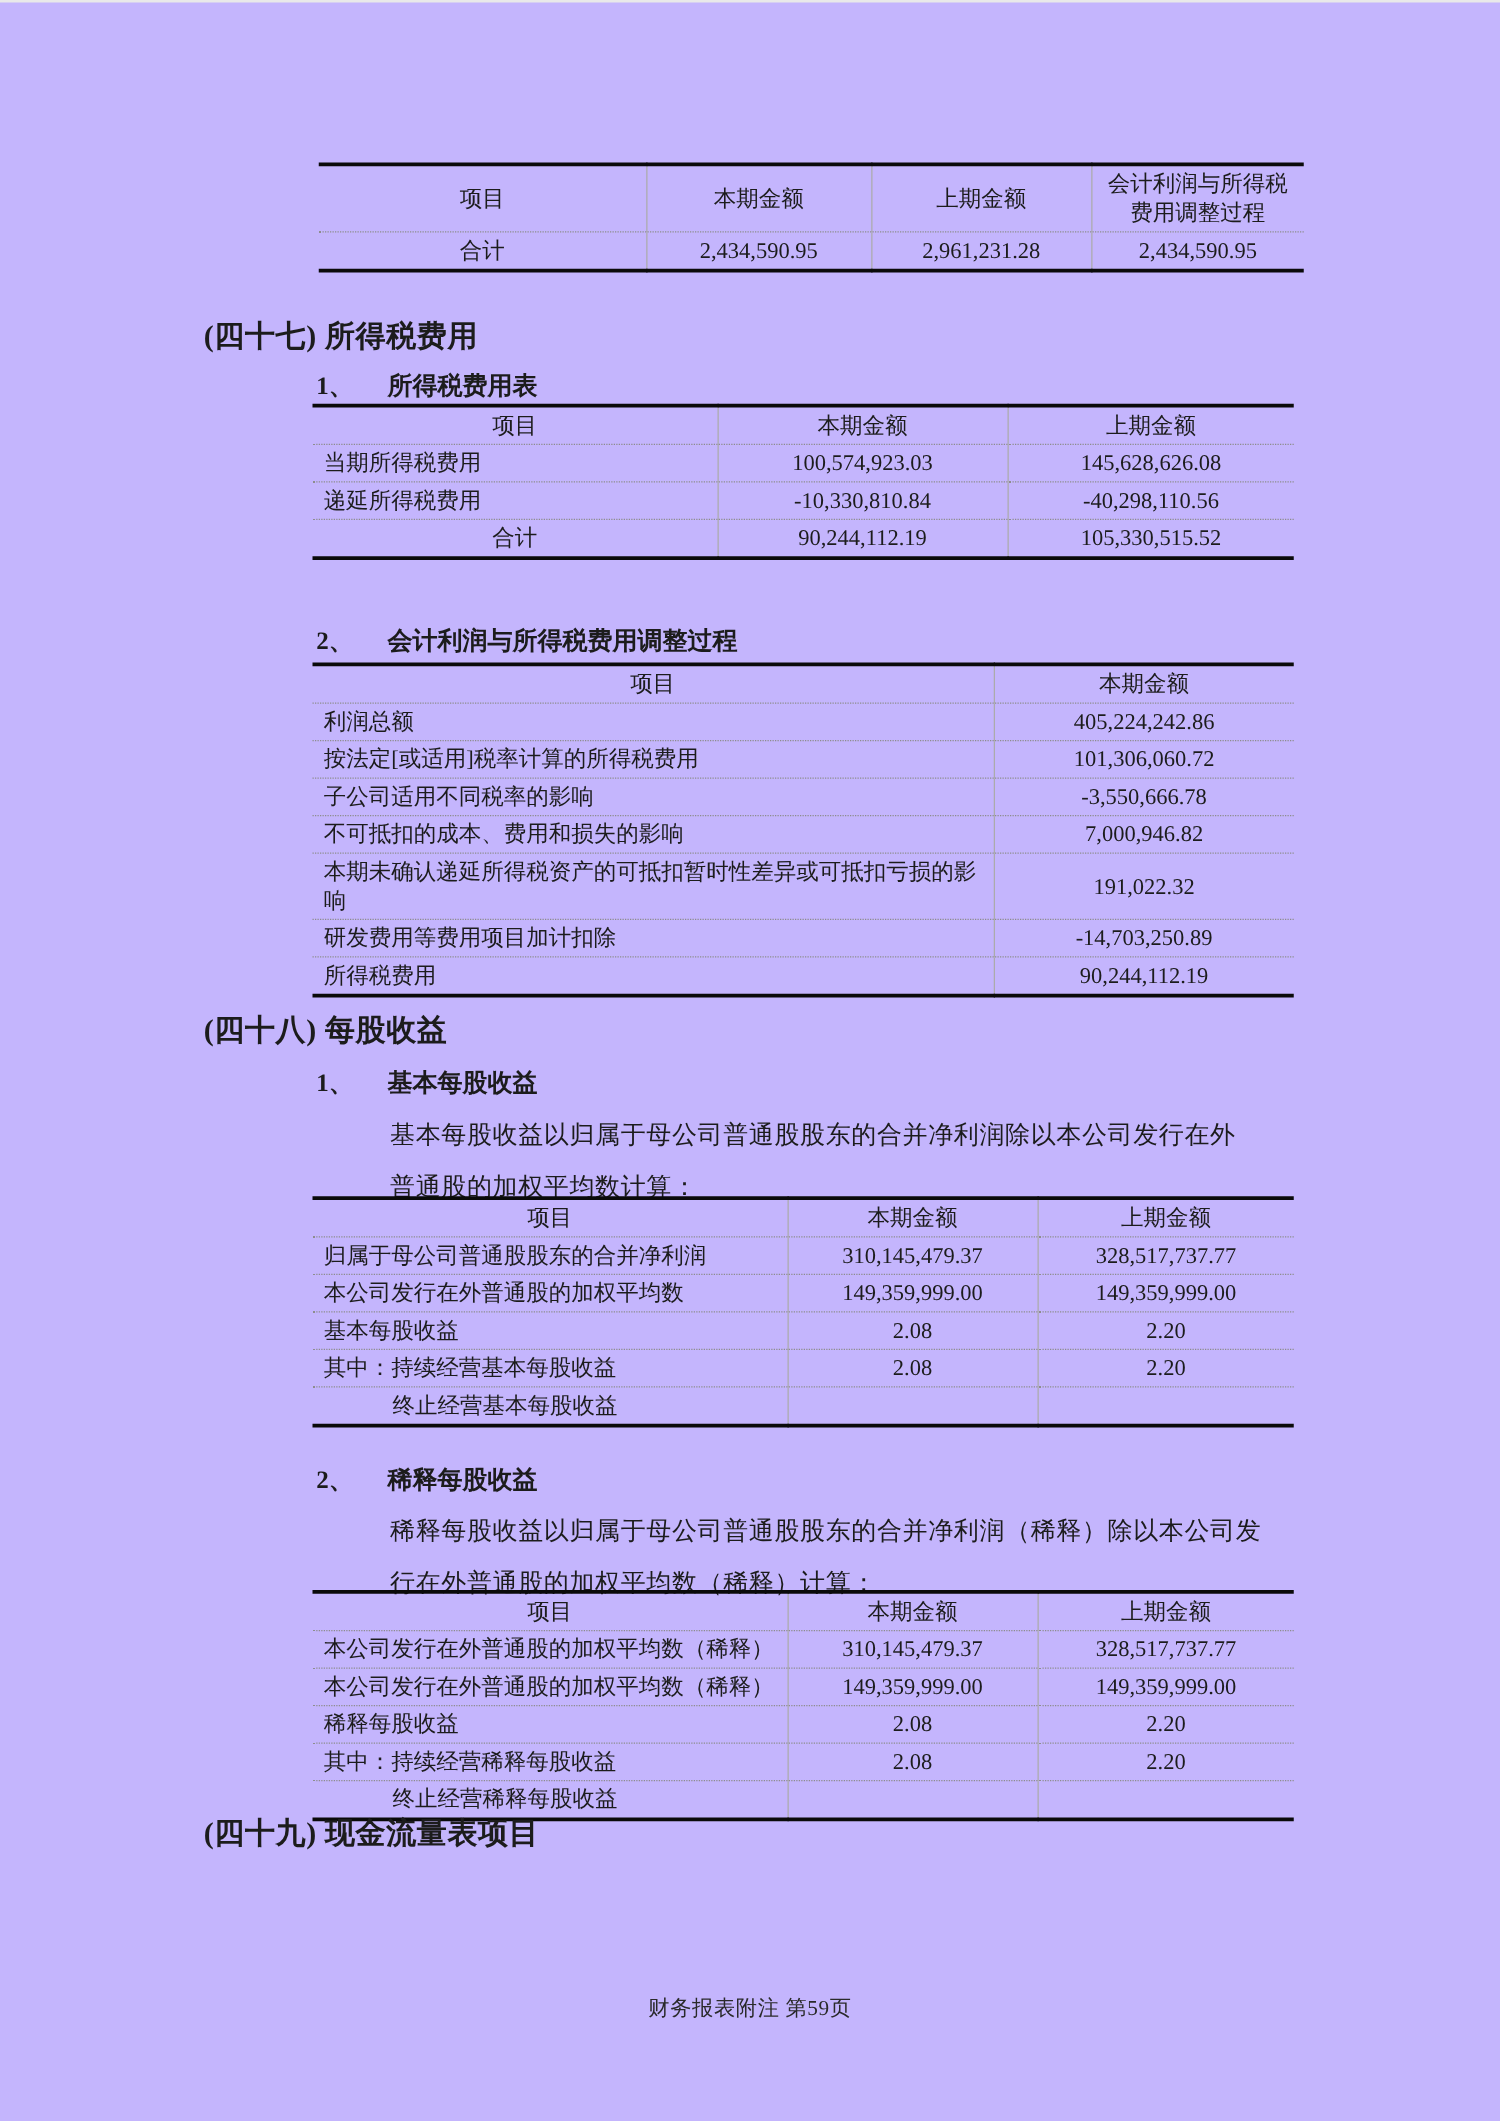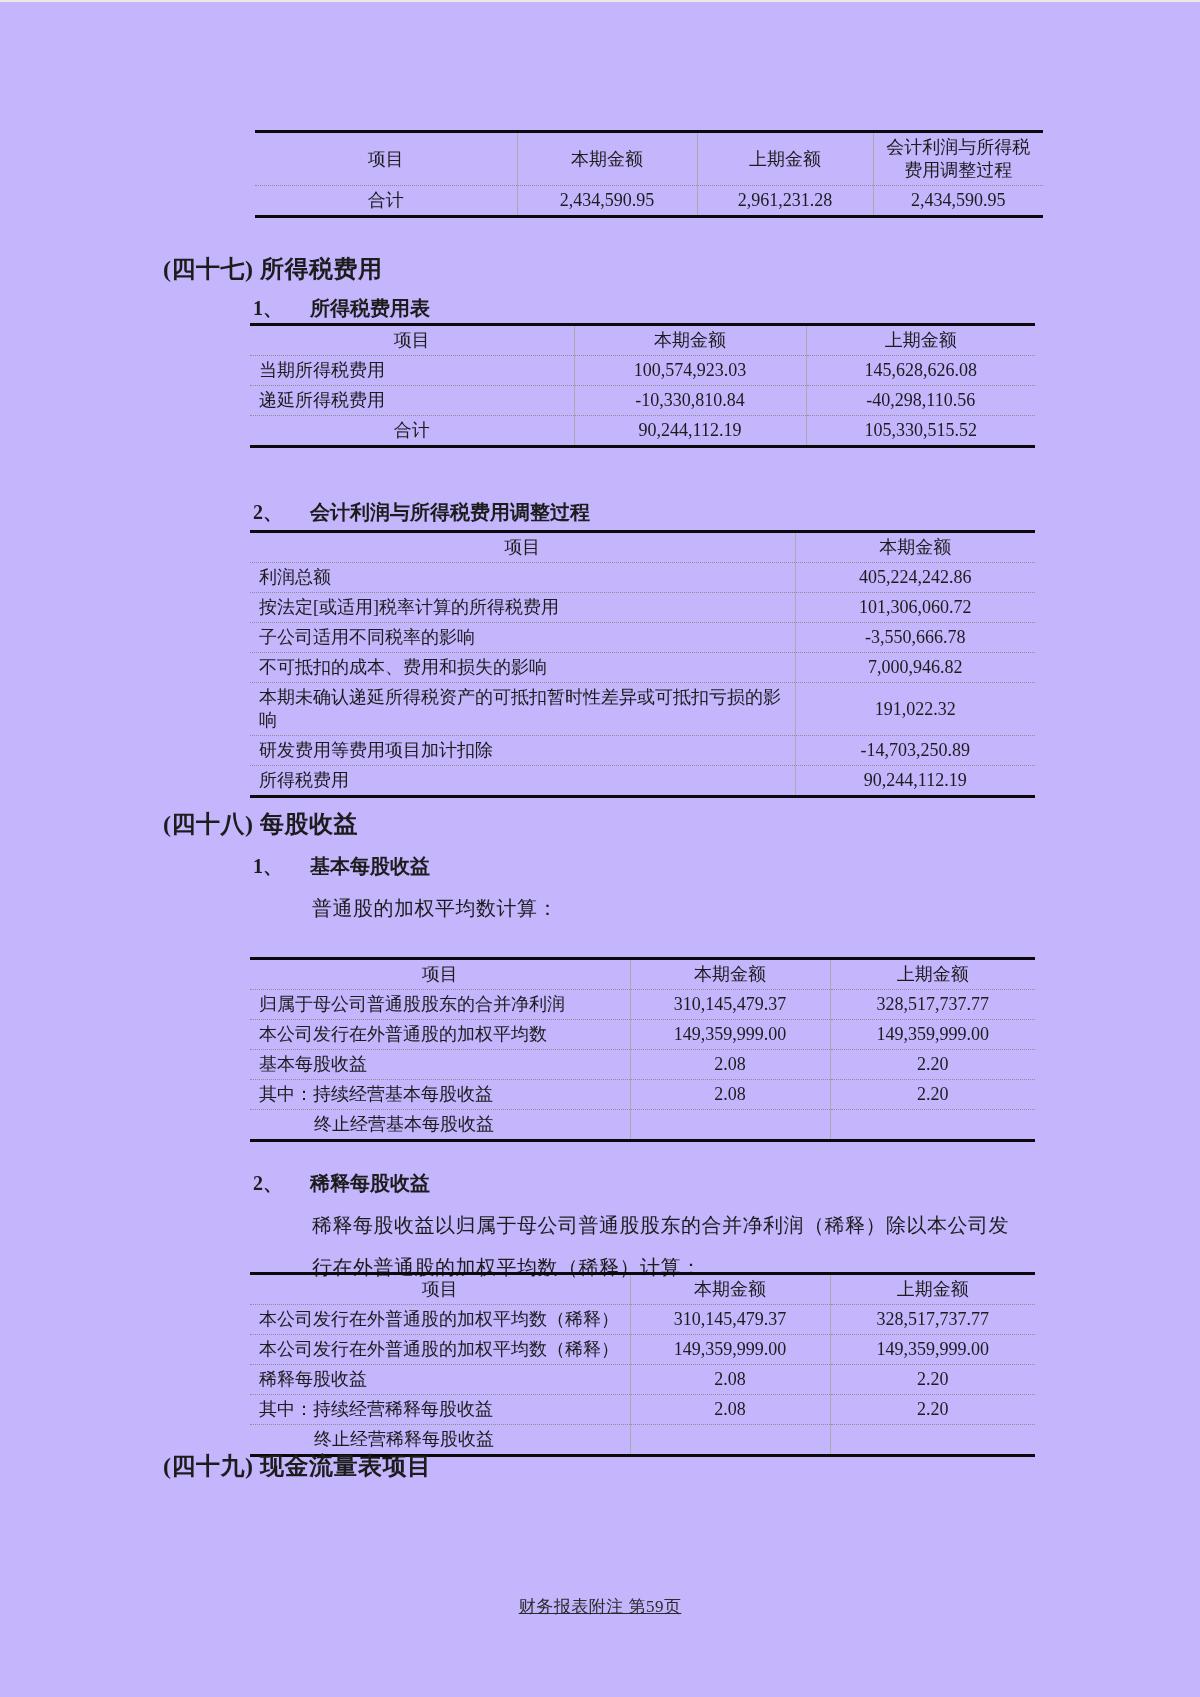--- a/index.html
+++ b/index.html
@@ -71,21 +71,20 @@
   .para{
     position:absolute;left:312px;
     font-size:20px;line-height:42px;
     white-space:nowrap;letter-spacing:.5px;
   }
   .abs{position:absolute;}
   .footer{
     position:absolute;left:0;top:1593px;width:1200px;
     text-align:center;font-size:17px;color:#2a2a2a;
     letter-spacing:.5px;
-    text-decoration:underline;
   }
 </style>
 </head>
 <body>
 
 <div class="page">
 
   <table class="tbl tbl-top abs" style="top:128px;left:255px;">
     <colgroup>
         <col>
@@ -199,20 +198,21 @@
   </table>
 
   <div class="h-sec" style="top:806px;">(四十八) 每股收益</div>
 
   <div class="h-sub" style="top:851px;">
     <span class="sub-num">1、</span>
     <span>基本每股收益</span>
   </div>
 
   <div class="para" style="top:885px;">
+    <div>基本每股收益以归属于母公司普通股股东的合并净利润除以本公司发行在外</div>
     <div>普通股的加权平均数计算：</div>
   </div>
 
   <table class="tbl tbl-eps abs" style="top:955px;left:250px;">
     <colgroup>
         <col>
         <col>
         <col>
       </colgroup>
     <thead>

